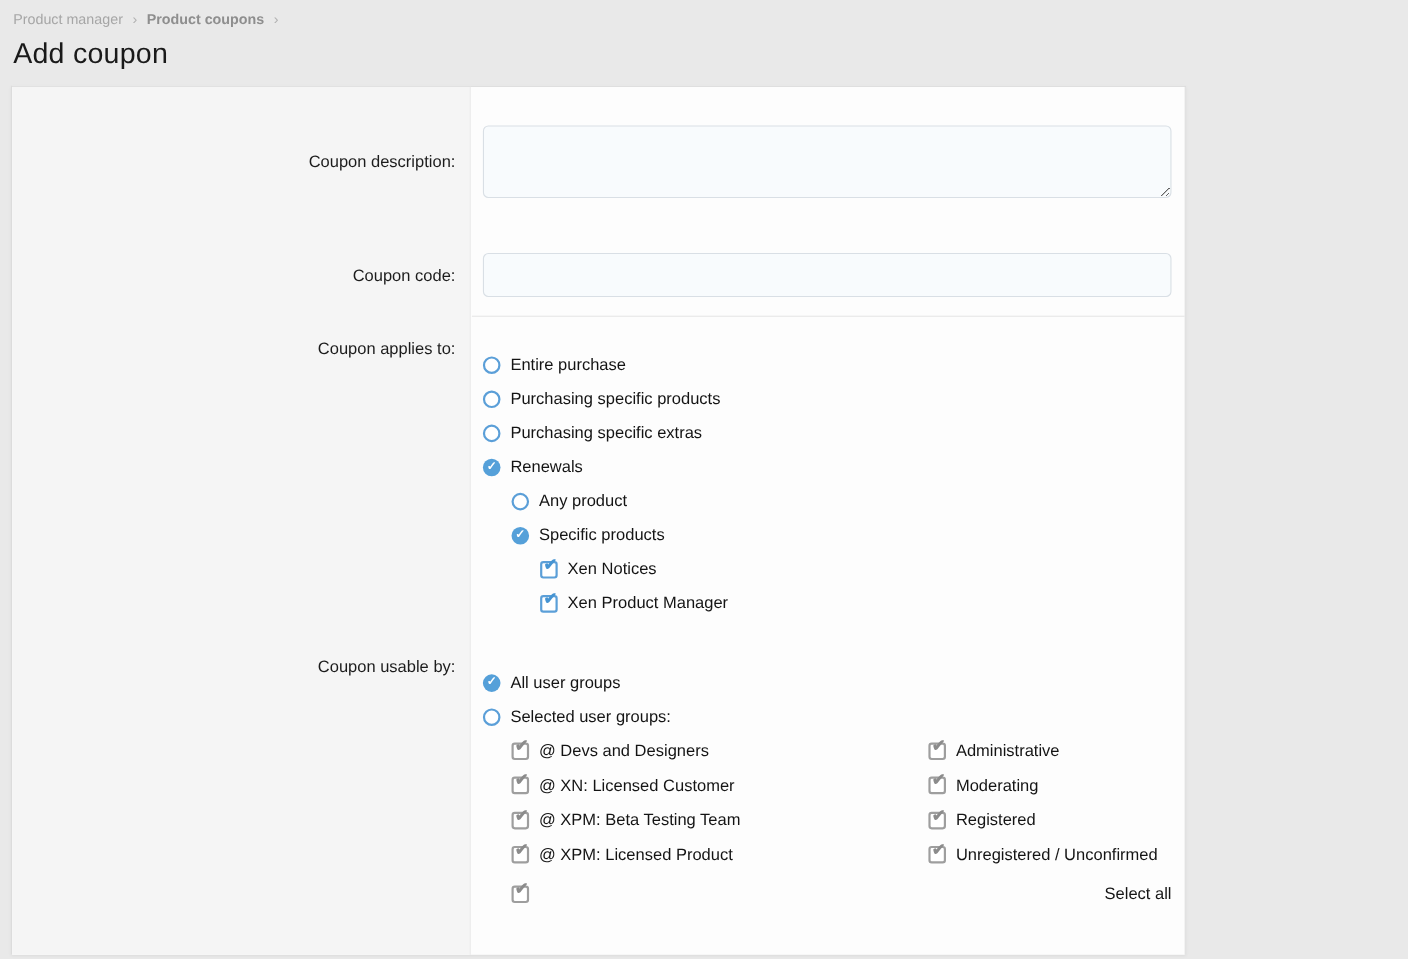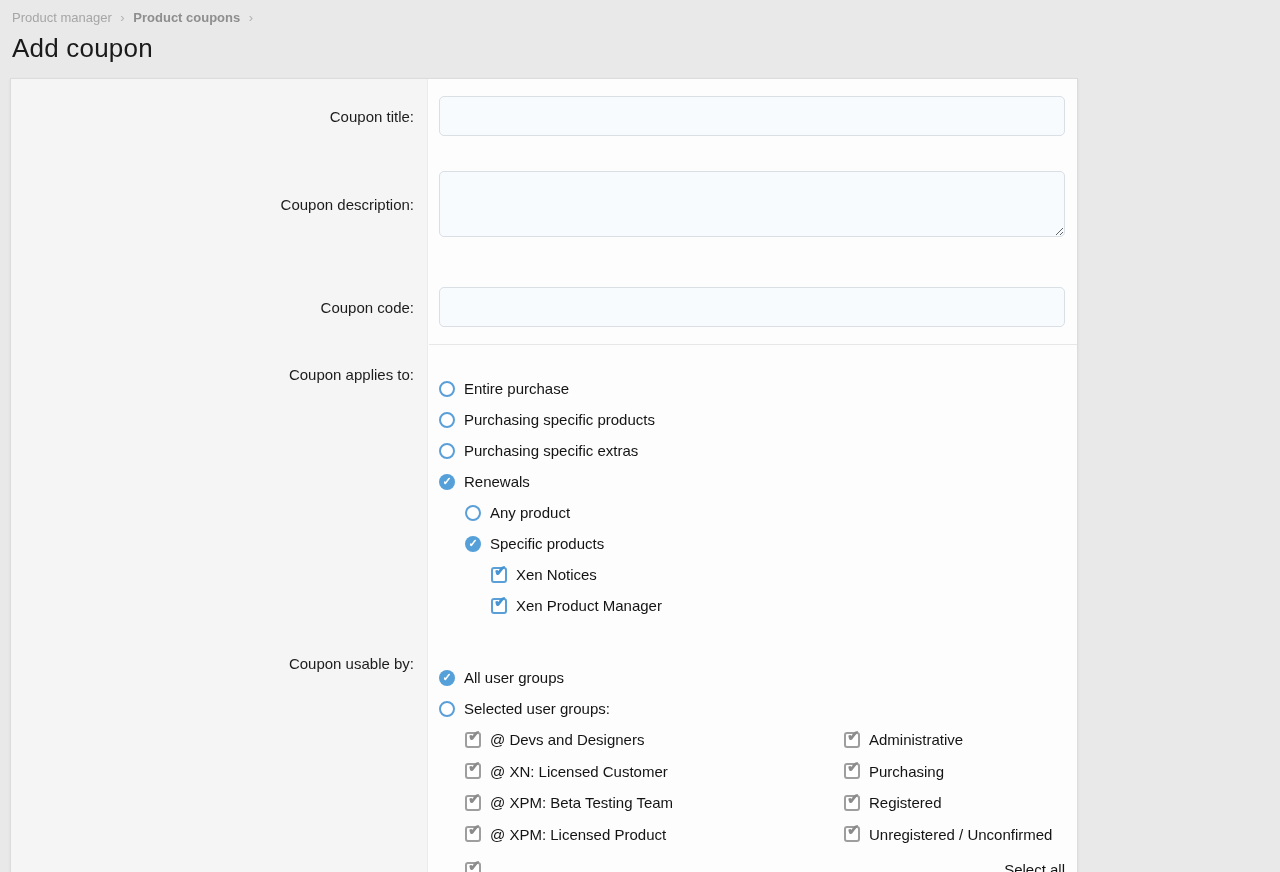--- a/index.html
+++ b/index.html
@@ -124,26 +124,20 @@
     <span class="sep">›</span>
     <a class="current">Product coupons</a>
     <span class="sep">›</span>
   </div>
 
   <h1 class="page-title">Add coupon</h1>
 
   <div class="form-card">
     <div class="label-col-bg"></div>
 
-    <div class="form-row row-title">
-      <div class="row-label">Coupon title:</div>
-      <div class="row-content">
-        <input class="text-input" type="text" value="" style="">
-      </div>
-    </div>
 
     <div class="form-row row-desc">
       <div class="row-label">Coupon description:</div>
       <div class="row-content">
         <textarea class="text-area" style=""></textarea>
       </div>
     </div>
 
     <div class="form-row row-code">
       <div class="row-label">Coupon code:</div>
@@ -220,21 +214,21 @@
           <div class="opt lvl1">
             <span class="checkbox gray"></span>
             <span class="opt-label">@ XPM: Licensed Product</span>
           </div>
           <div class="opt lvl0">
             <span class="checkbox gray"></span>
             <span class="opt-label">Administrative</span>
           </div>
           <div class="opt lvl0">
             <span class="checkbox gray"></span>
-            <span class="opt-label">Purchasing</span>
+            <span class="opt-label">Moderating</span>
           </div>
           <div class="opt lvl0">
             <span class="checkbox gray"></span>
             <span class="opt-label">Registered</span>
           </div>
           <div class="opt lvl0">
             <span class="checkbox gray"></span>
             <span class="opt-label">Unregistered / Unconfirmed</span>
           </div>
         </div>

